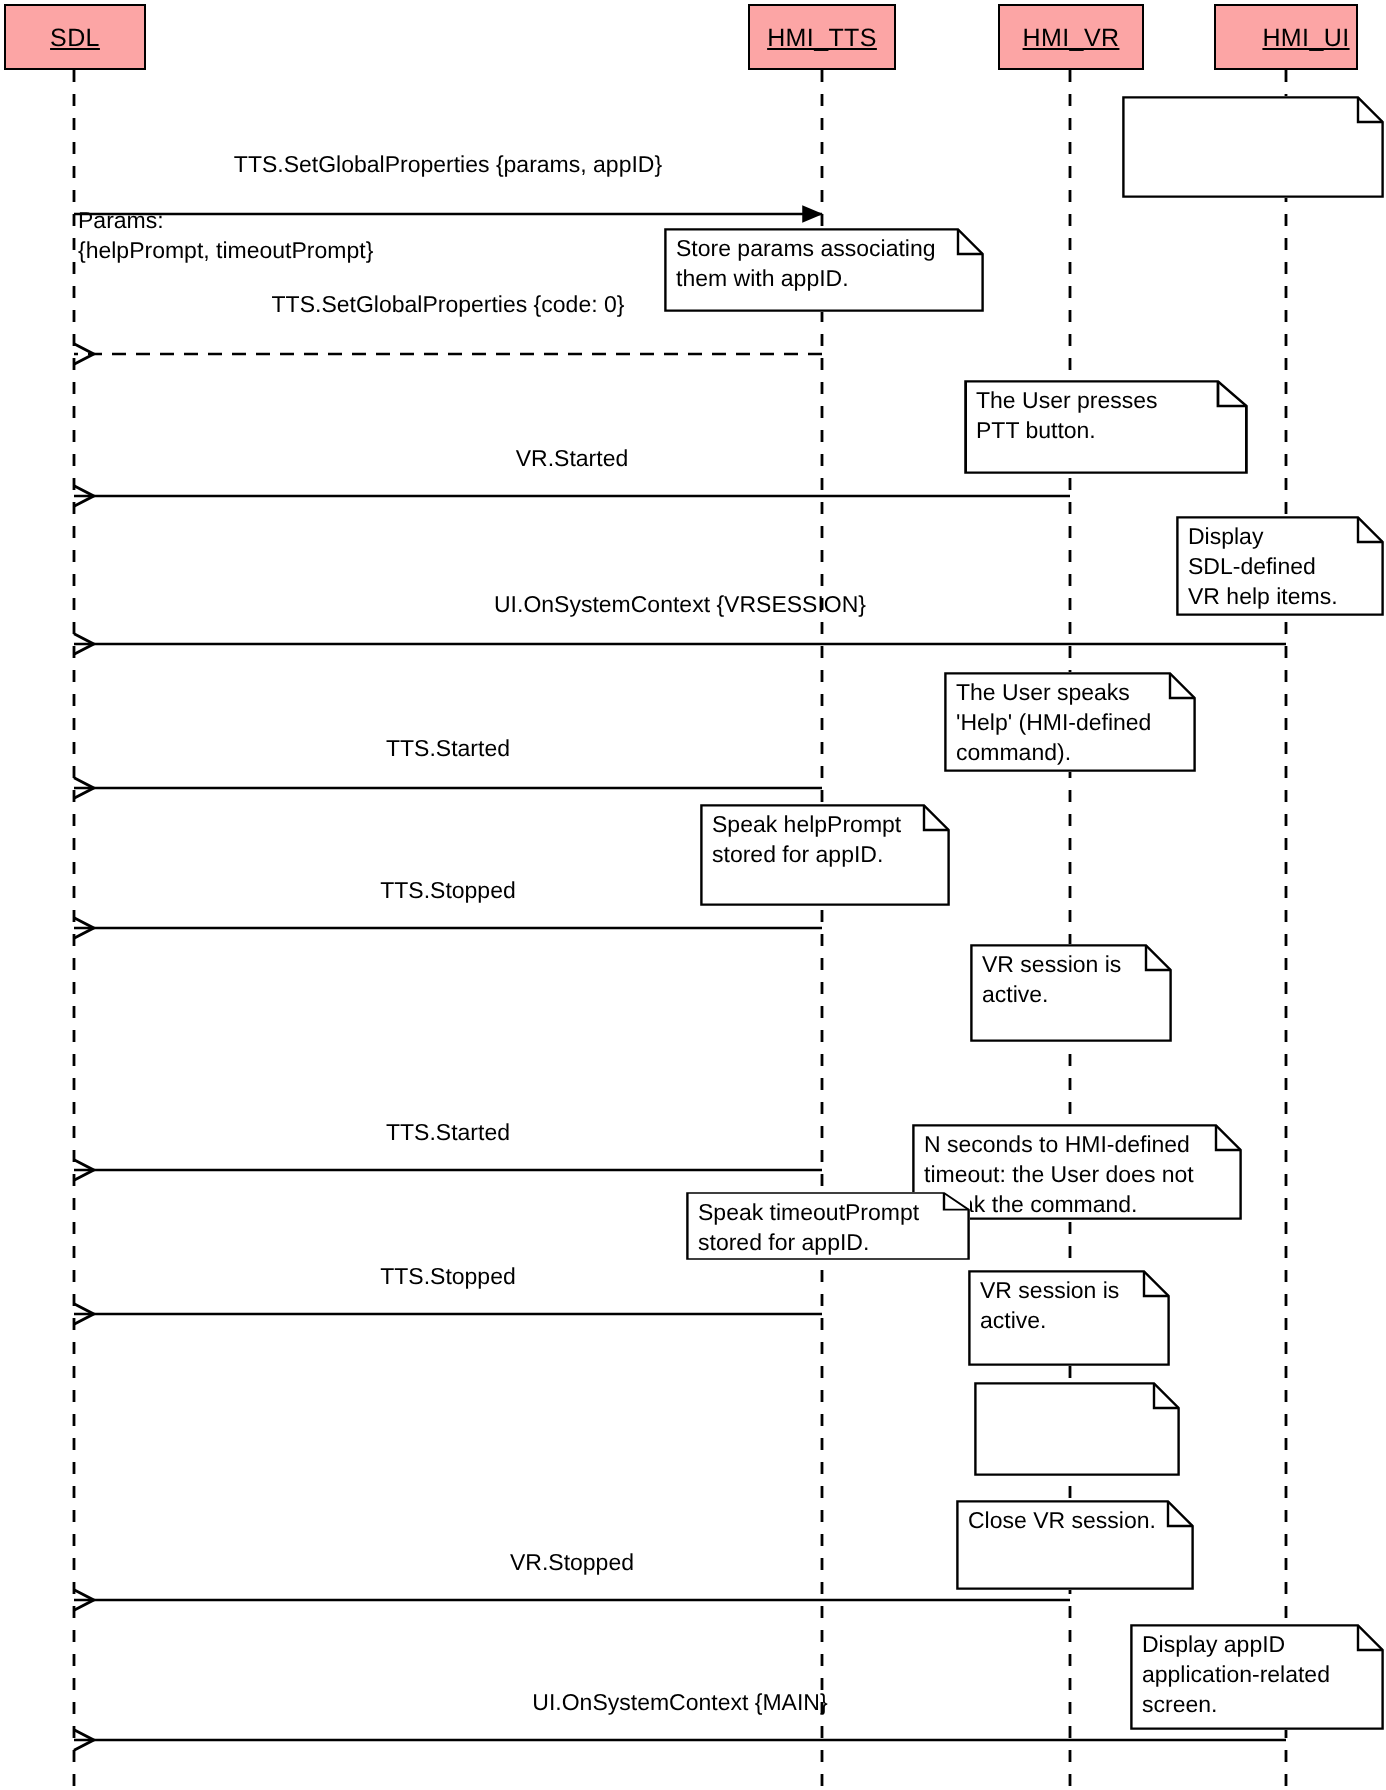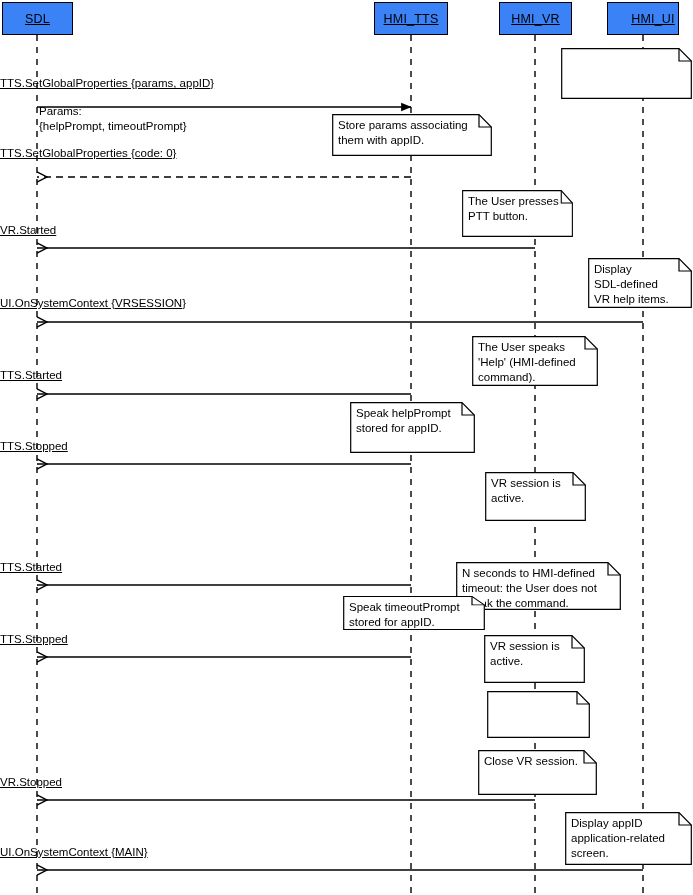--- a/index.html
+++ b/index.html
@@ -23,21 +23,21 @@
     position: absolute;
     left: 0;
     top: 0;
     width: 693px;
     height: 895px;
   }
   .lifeline-head {
     position: absolute;
     box-sizing: border-box;
     border: 1.5px solid #000000;
-    background: #3b82f6;
+    background: #fca5a5;
     display: flex;
     align-items: center;
     justify-content: center;
     z-index: 5;
   }
   .lifeline-head-label {
     font-size: 12.5px;
     color: #000000;
     text-decoration: underline;
     letter-spacing: 0.2px;
@@ -66,22 +66,21 @@
     color: #000000;
     white-space: pre-line;
     z-index: 2;
   }
   .msg-label {
     position: absolute;
     font-size: 11.5px;
     color: #000000;
     white-space: nowrap;
     z-index: 6;
-    text-align: left;
-    text-decoration: underline;
+    text-align: center;
   }
   .param-note {
     position: absolute;
     font-size: 11.5px;
     line-height: 15px;
     color: #000000;
     white-space: pre-line;
     z-index: 6;
   }
 </style>
@@ -143,21 +142,21 @@
         </svg>
       </div>
       <div class="note" style="left: 332px; top: 114px; width: 160px; height: 42px;">
         <svg class="note-body" viewBox="0 0 160 42" preserveAspectRatio="none">
           <path d="M 0.7 0.7 L 147 0.7 L 159.3 13 L 159.3 41.3 L 0.7 41.3 Z" fill="#ffffff" stroke="#000000" stroke-width="1.2"></path>
           <path d="M 147 0.7 L 147 13 L 159.3 13" fill="none" stroke="#000000" stroke-width="1.2"></path>
         </svg>
         <div class="note-text">Store params associating
 them with appID.</div>
       </div>
-      <div class="note" style="left: 462px; top: 190px; width: 111px; height: 47px;">
+      <div class="note" style="left: 482px; top: 190px; width: 142px; height: 47px;">
         <svg class="note-body" viewBox="0 0 123 47" preserveAspectRatio="none">
           <path d="M 0.7 0.7 L 110 0.7 L 122.3 13 L 122.3 46.3 L 0.7 46.3 Z" fill="#ffffff" stroke="#000000" stroke-width="1.2"></path>
           <path d="M 110 0.7 L 110 13 L 122.3 13" fill="none" stroke="#000000" stroke-width="1.2"></path>
         </svg>
         <div class="note-text">The User presses
 PTT button.</div>
       </div>
       <div class="note" style="left: 588px; top: 258px; width: 104px; height: 50px;">
         <svg class="note-body" viewBox="0 0 104 50" preserveAspectRatio="none">
           <path d="M 0.7 0.7 L 91 0.7 L 103.3 13 L 103.3 49.3 L 0.7 49.3 Z" fill="#ffffff" stroke="#000000" stroke-width="1.2"></path>

